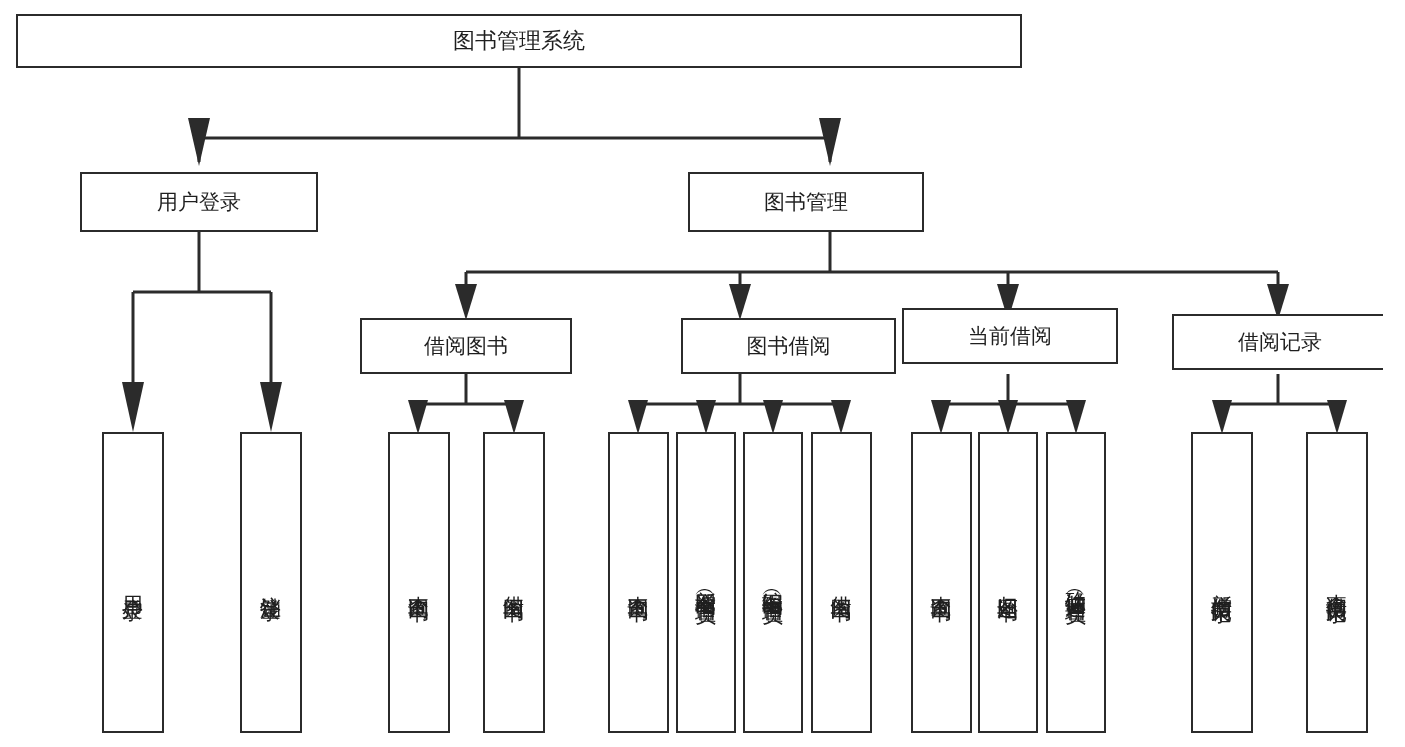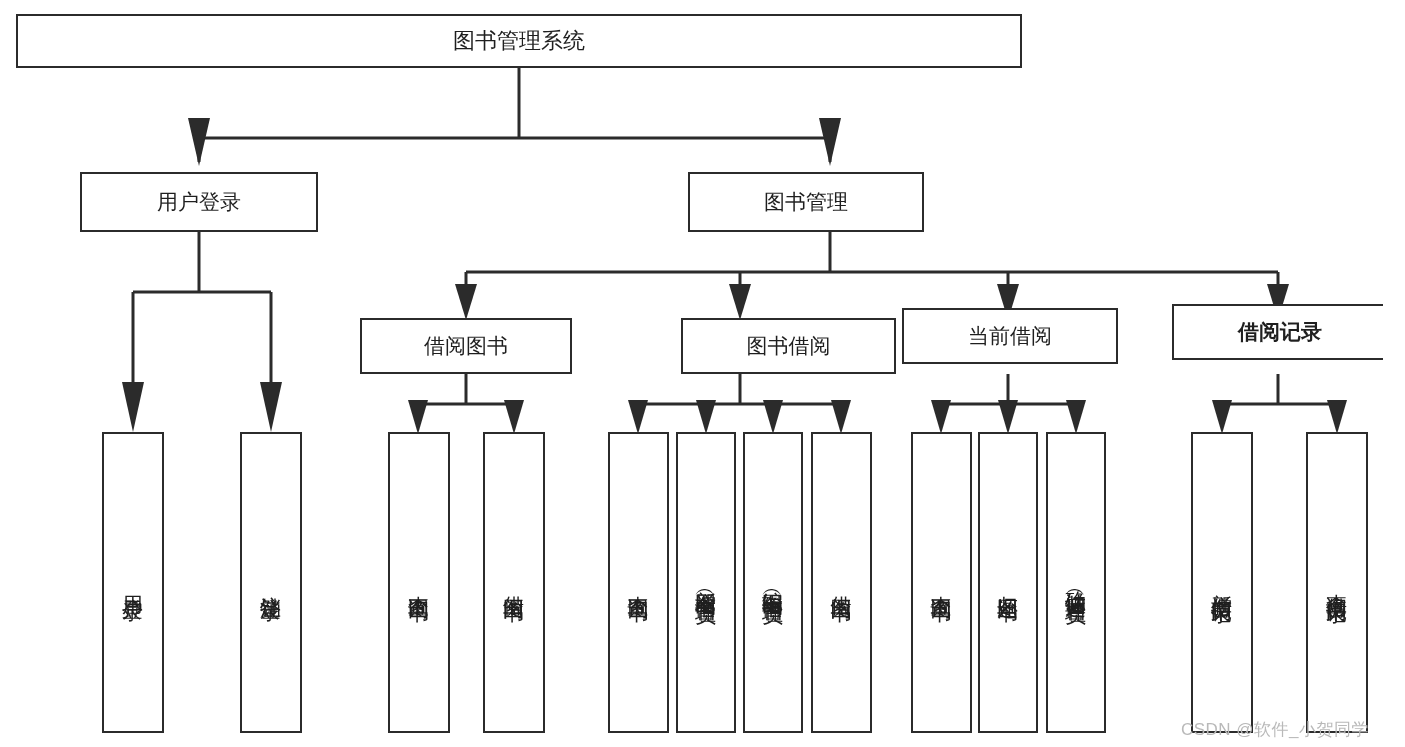--- a/index.html
+++ b/index.html
@@ -167,21 +167,21 @@
 
   <div class="node-box node-l2" style="left:360px; top:318px; width:212px; height:56px;">
     <span class="node-label">借阅图书</span>
   </div>
   <div class="node-box node-l2" style="left:633px; top:318px; width:215px; height:56px;margin-left:48px;">
     <span class="node-label">图书借阅</span>
   </div>
   <div class="node-box node-l2" style="left:902px; top:308px; width:216px; height:56px;">
     <span class="node-label">当前借阅</span>
   </div>
-  <div class="node-box node-l2" style="left:1172px; top:304px; width:216px; height:56px;font-weight:bold;">
+  <div class="node-box node-l2" style="left:1172px; top:314px; width:216px; height:56px;">
     <span class="node-label">借阅记录</span>
   </div>
 
   <div class="node-box node-leaf" style="left:102px; top:432px; width:62px; height:301px;">
     <span class="node-label">用户登录</span>
   </div>
   <div class="node-box node-leaf" style="left:240px; top:432px; width:62px; height:301px;">
     <span class="node-label">注销登录</span>
   </div>
 
@@ -215,15 +215,14 @@
     <span class="node-label">确认归还（管理员）</span>
   </div>
 
   <div class="node-box node-leaf" style="left:1191px; top:432px; width:62px; height:301px;">
     <span class="node-label">新增借阅记录</span>
   </div>
   <div class="node-box node-leaf" style="left:1306px; top:432px; width:62px; height:301px;">
     <span class="node-label">查询借阅记录</span>
   </div>
 
-  <div id="watermark">CSDN @软件_小贺同学</div>
 
 </div>
 
 </body></html>

